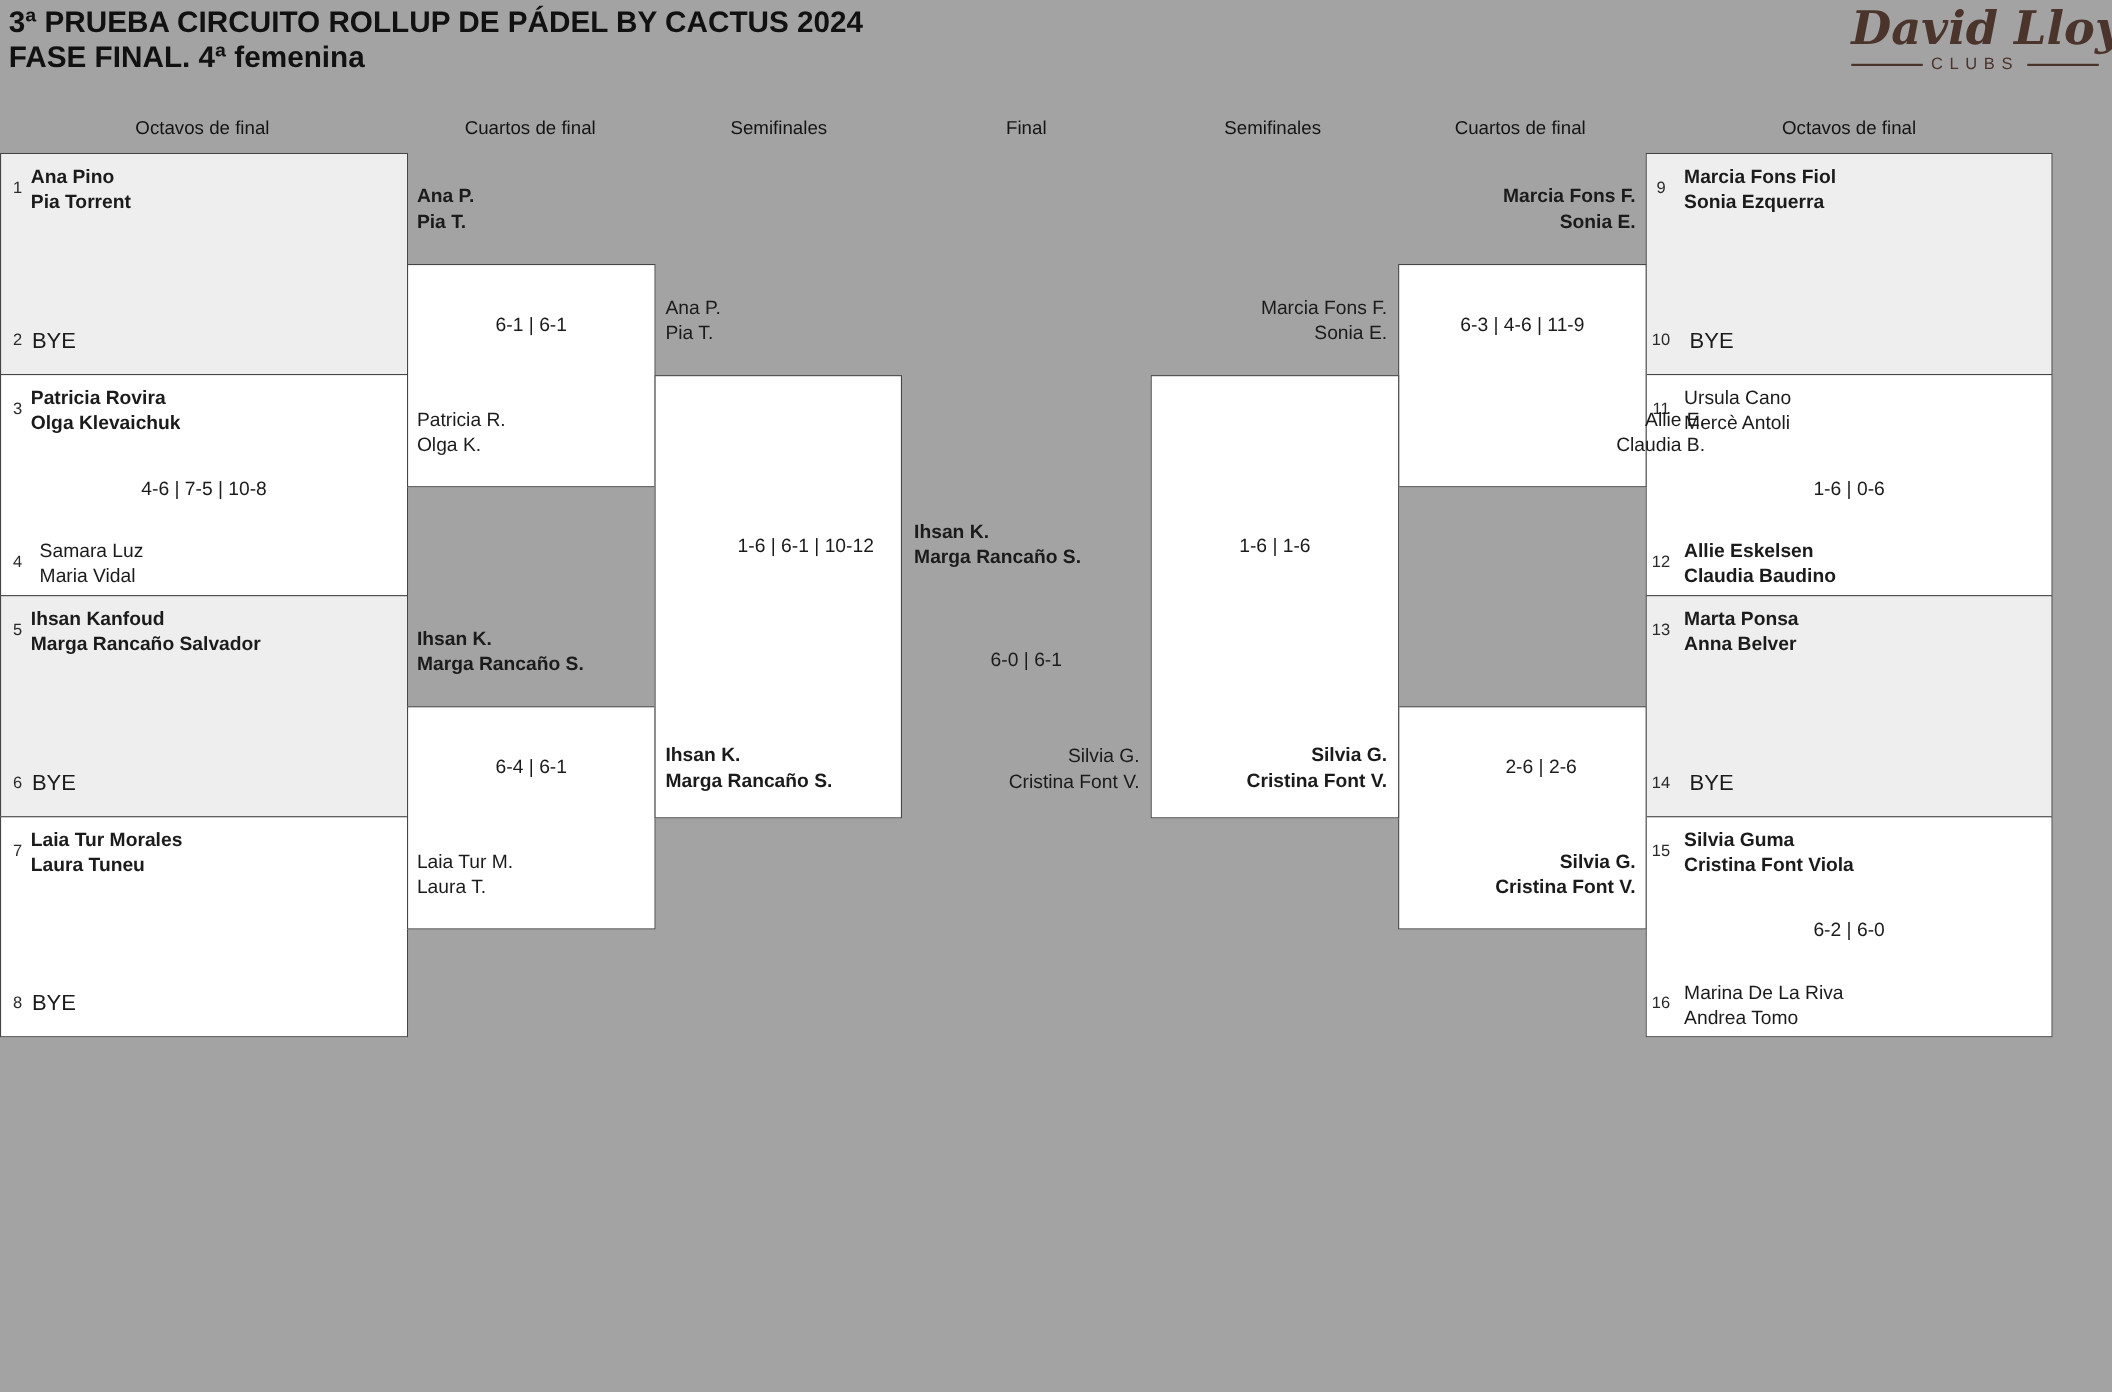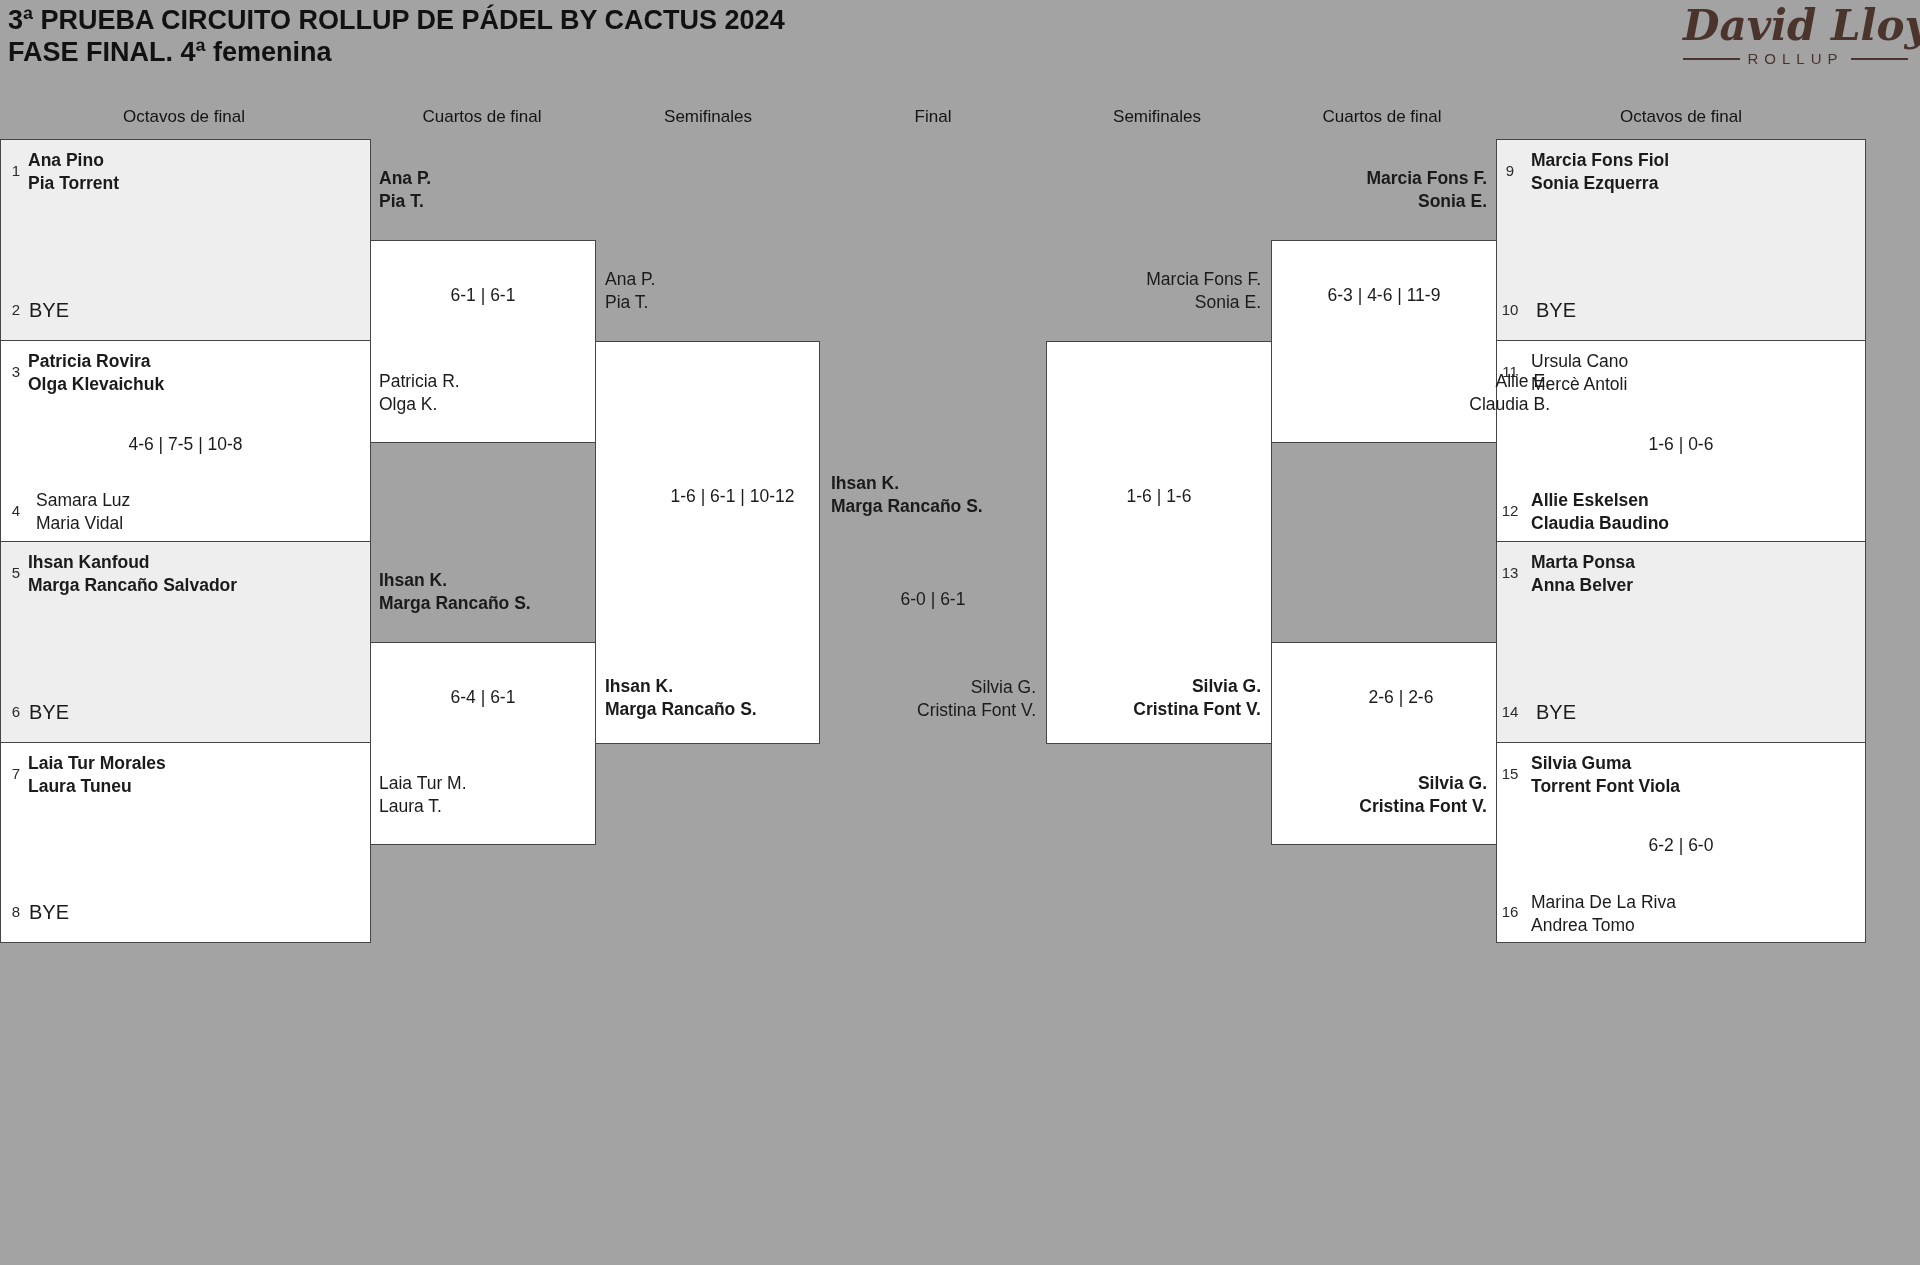--- a/index.html
+++ b/index.html
@@ -27,21 +27,21 @@
 
 <div class="page">
 
   <div class="ttl" style="top:5px;">3ª PRUEBA CIRCUITO ROLLUP DE PÁDEL BY CACTUS 2024</div>
   <div class="ttl" style="top:37px;">FASE FINAL. 4ª femenina</div>
 
   <div class="logo">
     <div class="brand">David Lloyd</div>
     <div class="clubsrow">
       <span class="ln"></span>
-      <span class="clubs">ROLLUP</span>
+      <span class="clubs">CLUBS</span>
       <span class="ln"></span>
     </div>
   </div>
 
   <div class="rh" style="left:184px;">Octavos de final</div>
   <div class="rh" style="left:482px;">Cuartos de final</div>
   <div class="rh" style="left:708px;">Semifinales</div>
   <div class="rh" style="left:933px;">Final</div>
   <div class="rh" style="left:1157px;">Semifinales</div>
   <div class="rh" style="left:1382px;">Cuartos de final</div>
@@ -125,21 +125,21 @@
   <div class="n b" style="left:1531px;top:551px;">
     <div>Marta Ponsa</div>
     <div>Anna Belver</div>
   </div>
   <div class="sd" style="left:1498px;top:703px;">14</div>
   <div class="bye" style="left:1536px;top:701px;">BYE</div>
 
   <div class="sd" style="left:1498px;top:765px;">15</div>
   <div class="n b" style="left:1531px;top:752px;">
     <div>Silvia Guma</div>
-    <div>Torrent Font Viola</div>
+    <div>Cristina Font Viola</div>
   </div>
   <div class="s" style="left:1496px;width:370px;top:835px;">6-2 | 6-0</div>
   <div class="sd" style="left:1498px;top:903px;">16</div>
   <div class="n" style="left:1531px;top:891px;">
     <div>Marina De La Riva</div>
     <div>Andrea Tomo</div>
   </div>
 
   <div class="n b" style="left:379px;top:167px;">
     <div>Ana P.</div>

